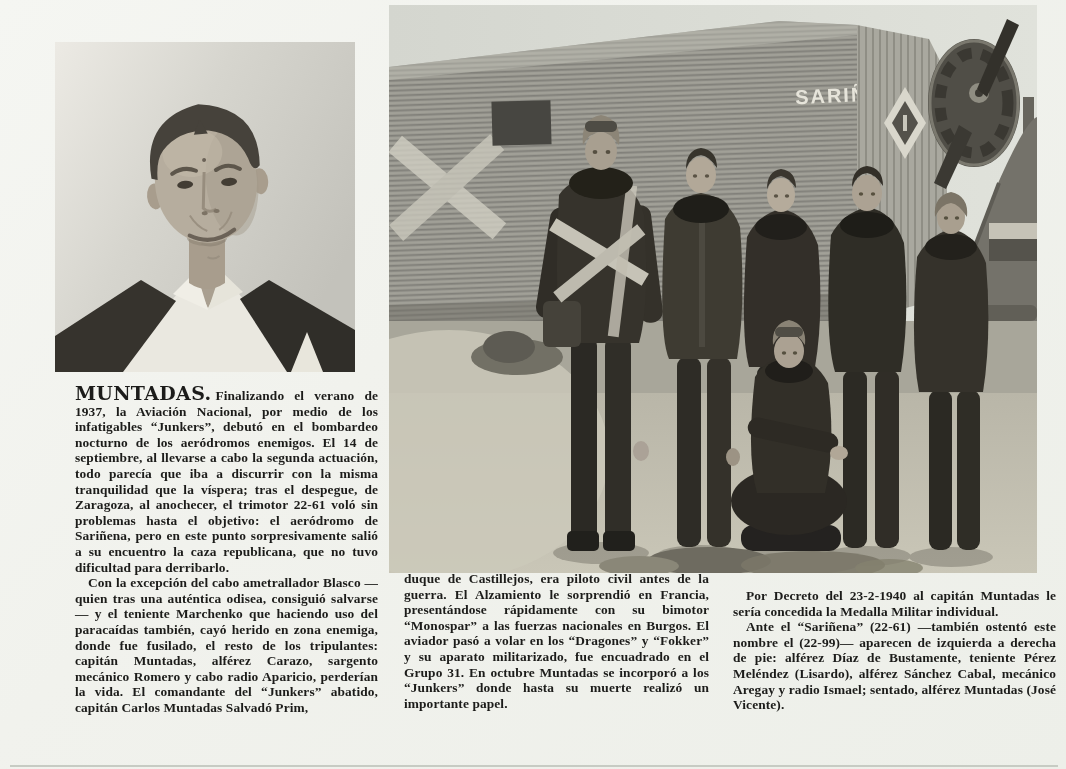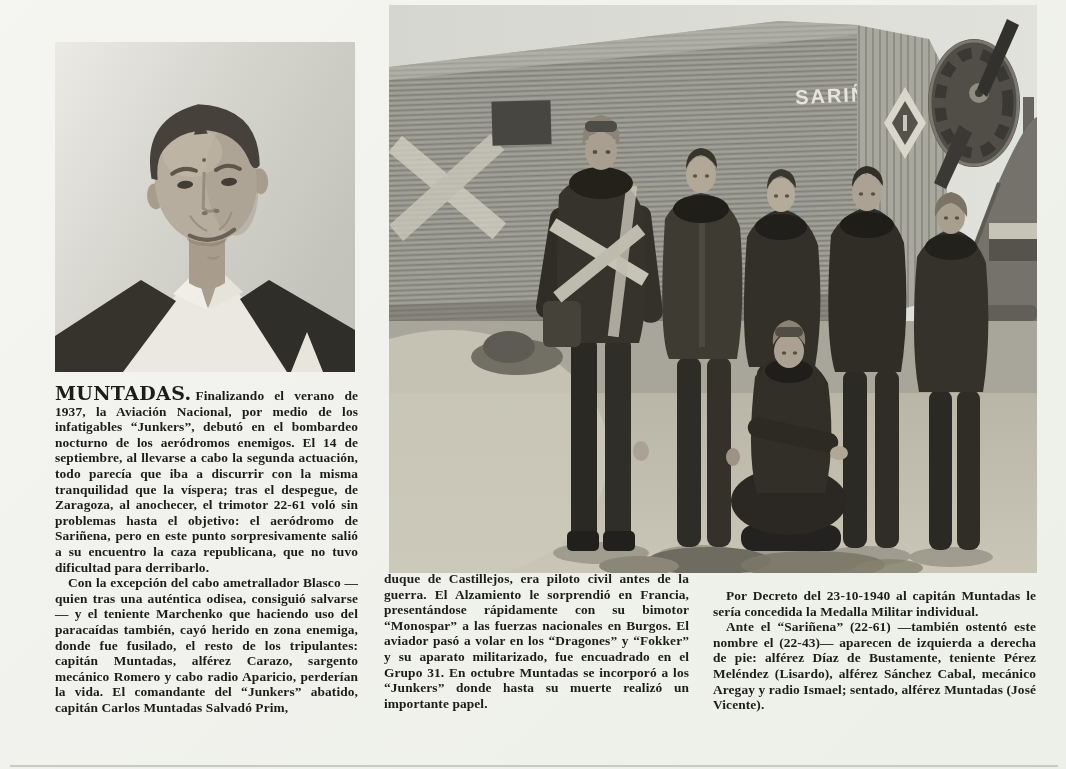--- a/index.html
+++ b/index.html
@@ -10,21 +10,21 @@
   }
   figure { margin:0; padding:0; }
   .photo { position:absolute; }
   .photo svg { display:block; width:100%; height:100%; }
   .portrait   { left:55px;  top:42px; width:300px; height:330px; }
   .groupphoto { left:389px; top:5px;  width:648px; height:568px; }
 
   .col {
     position:absolute; color:var(--ink);
     font-weight:bold; font-size:13.4px; line-height:15.6px;
-    text-align:justify; letter-spacing:0.1px;
+    text-align:justify; letter-spacing:0.1px;margin-left:20px;
   }
   .col p { margin:0; }
   .col-left  { left:55px;  top:386px; width:303px; }
   .col-mid   { left:384px; top:571px; width:305px; }
   .col-right { left:713px; top:588px; width:323px; }
   .indent { text-indent:13px; }
   .lead {
     font-family:"DejaVu Serif", serif; font-weight:bold;
     font-size:19px; letter-spacing:0.3px; margin-right:4px;
   }
@@ -269,18 +269,18 @@
   <section class="col col-left">
     <p><span class="lead">MUNTADAS.</span><span>Finalizando el verano de 1937, la Aviación Nacional, por medio de los infatigables “Junkers”, debutó en el bombardeo nocturno de los aeródromos enemigos. El 14 de septiembre, al llevarse a cabo la segunda actuación, todo parecía que iba a discurrir con la misma tranquilidad que la víspera; tras el despegue, de Zaragoza, al anochecer, el trimotor 22-61 voló sin problemas hasta el objetivo: el aeródromo de Sariñena, pero en este punto sorpresivamente salió a su encuentro la caza republicana, que no tuvo dificultad para derribarlo.</span></p>
     <p class="indent">Con la excepción del cabo ametrallador Blasco —quien tras una auténtica odisea, consiguió salvarse— y el teniente Marchenko que haciendo uso del paracaídas también, cayó herido en zona enemiga, donde fue fusilado, el resto de los tripulantes: capitán Muntadas, alférez Carazo, sargento mecánico Romero y cabo radio Aparicio, perderían la vida. El comandante del “Junkers” abatido, capitán Carlos Muntadas Salvadó Prim,</p>
   </section>
 
   <section class="col col-mid">
     <p>duque de Castillejos, era piloto civil antes de la guerra. El Alzamiento le sorprendió en Francia, presentándose rápidamente con su bimotor “Monospar” a las fuerzas nacionales en Burgos. El aviador pasó a volar en los “Dragones” y “Fokker” y su aparato militarizado, fue encuadrado en el Grupo 31. En octubre Muntadas se incorporó a los “Junkers” donde hasta su muerte realizó un importante papel.</p>
   </section>
 
   <section class="col col-right">
-    <p class="indent">Por Decreto del 23-10-1940 al capitán Muntadas le sería concedida la Medalla Militar individual.</p>
-    <p class="indent">Ante el “Sariñena” (22-61) —también ostentó este nombre el (22-43)— aparecen de izquierda a derecha de pie: alférez Díaz de Bustamente, teniente Pérez Meléndez (Lisardo), alférez Sánchez Cabal, mecánico Aregay y radio Ismael; sentado, alférez Muntadas (José Vicente).</p>
+    <p class="indent">Por Decreto del 23-2-1940 al capitán Muntadas le sería concedida la Medalla Militar individual.</p>
+    <p class="indent">Ante el “Sariñena” (22-61) —también ostentó este nombre el (22-99)— aparecen de izquierda a derecha de pie: alférez Díaz de Bustamente, teniente Pérez Meléndez (Lisardo), alférez Sánchez Cabal, mecánico Aregay y radio Ismael; sentado, alférez Muntadas (José Vicente).</p>
   </section>
 
   <div class="bottom-rule"></div>
 </div>
 
 </body></html>

